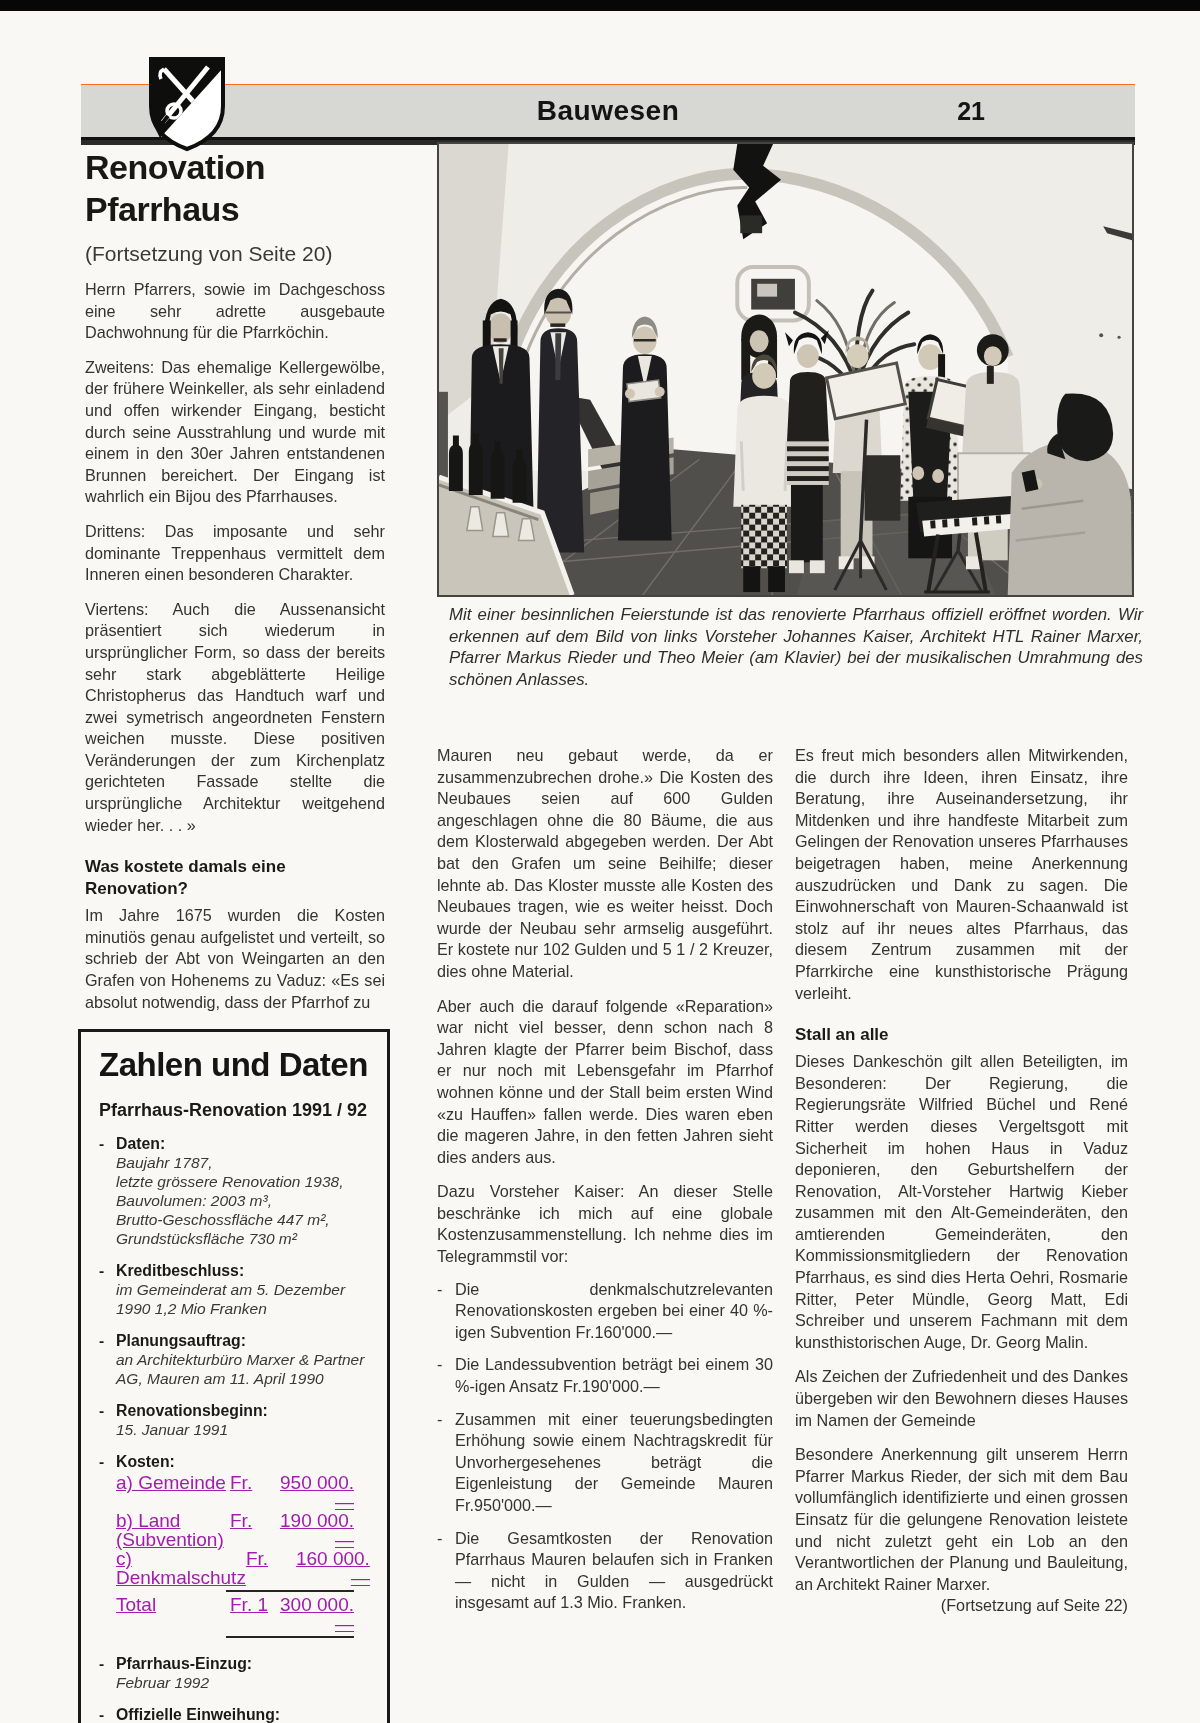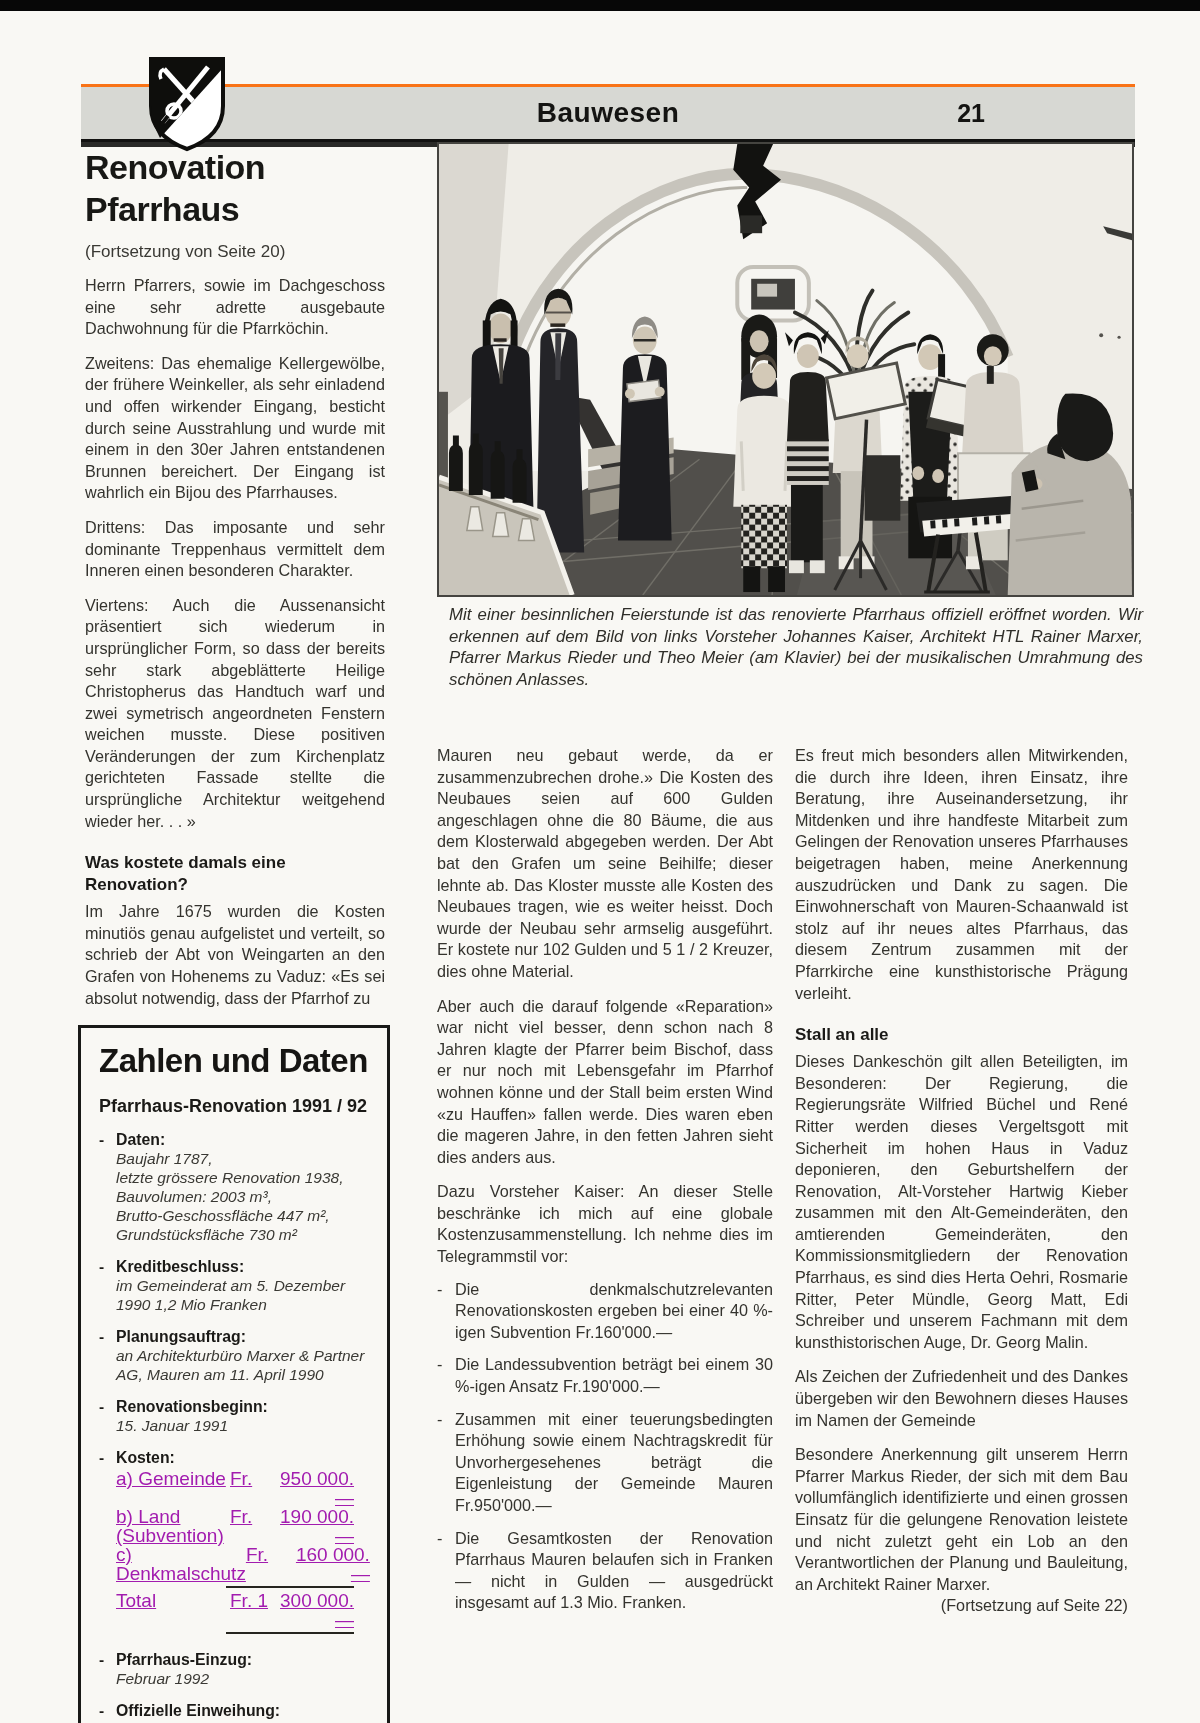--- a/index.html
+++ b/index.html
@@ -7,37 +7,37 @@
     position:relative;width:1200px;height:1723px;margin:0 auto;
     background:#f9f8f4;color:#34332e;
     font-family:"Liberation Sans","DejaVu Sans",sans-serif;
     overflow:hidden;
   }
   .topbar{position:absolute;left:0;top:0;width:1200px;height:11px;background:#070707;}
 
   
   .band{
     position:absolute;left:81px;top:84px;width:1054px;height:52px;
-    background:#d7d8d3;border-top:3px solid #f97316;
+    background:#d7d8d3;border-top:1px solid #f97316;
     box-shadow:0 3px 0 #121211, 0 8px 0 #2a2a28;
   }
   .band-title{
     position:absolute;left:0;right:0;top:10px;text-align:center;
     font-size:28px;font-weight:bold;color:#141412;letter-spacing:.5px;
   }
   .band-num{
     position:absolute;right:150px;top:12px;
     font-size:25px;font-weight:bold;color:#141412;
   }
   .shield{position:absolute;left:148px;top:56px;width:78px;height:96px;}
 
   
   .leftcol{position:absolute;left:85px;top:146px;width:300px;}
   .title{font-size:34px;line-height:42px;font-weight:bold;color:#181815;letter-spacing:-.5px;}
-  .cont{margin-top:12px;font-size:17px;color:#3a3934;}
+  .cont{margin-top:12px;font-size:21px;color:#3a3934;}
   .body-p{
     margin:13px 0 0 0;font-size:16.2px;line-height:21.6px;
     text-align:justify;hyphens:auto;-webkit-hyphens:auto;color:#34332e;
   }
   .col-h{margin:20px 0 0 0;font-size:17px;line-height:22px;font-weight:bold;color:#1b1a17;}
   .col-h + .body-p{margin-top:5px;}
 
   
   .infobox{
     margin-top:16px;margin-left:-7px;width:312px;box-sizing:border-box;

